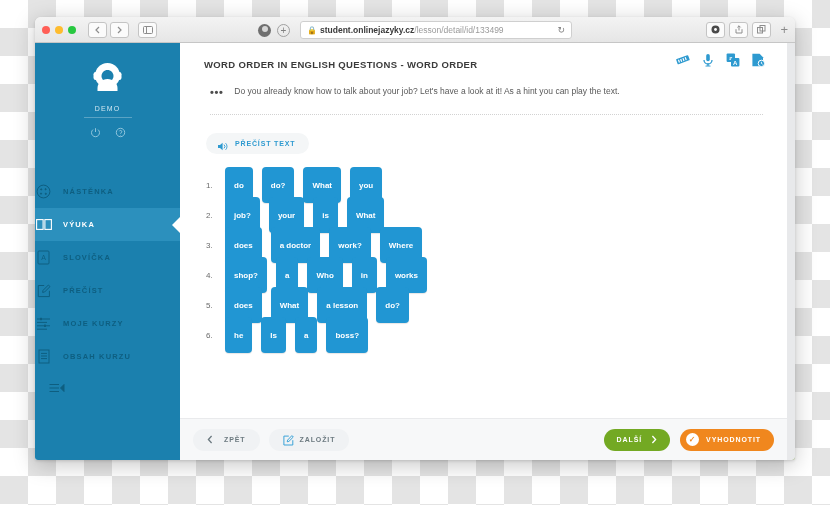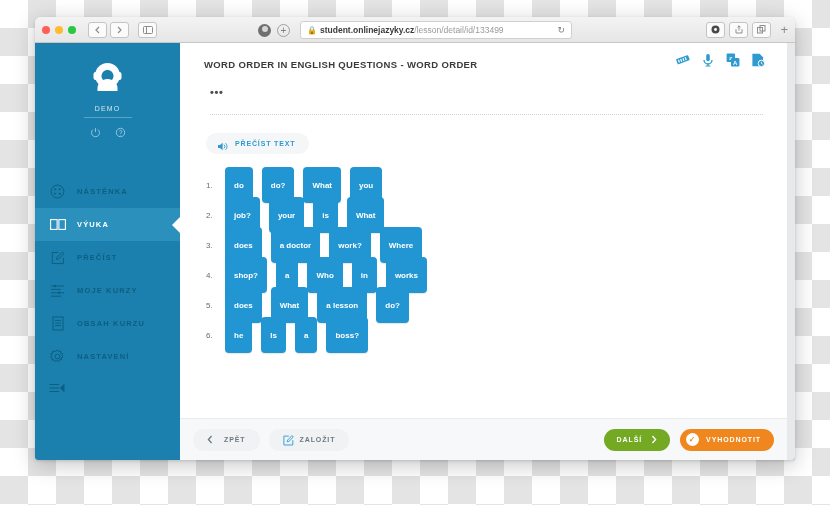--- a/index.html
+++ b/index.html
@@ -127,21 +127,20 @@
   }
   .pa-ic {
     width: 11px; height: 11px;
     color: #8fc4dc;
   }
 
   .menu { margin-top: 40px; }
   .menu-item {
     height: 33px;
     display: flex; align-items: center;
-    padding-left: 14px;
     position: relative;
     color: #0e5e80;
   }
   .menu-item .mi-icon {
     width: 17px; height: 17px;
     margin-right: 11px;
     display: flex; align-items: center; justify-content: center;
     flex-shrink: 0;
   }
   .menu-item .mi-label {
@@ -435,20 +434,29 @@
         <div class="menu-item active">
           <span class="mi-icon">
             <svg width="16" height="13" viewBox="0 0 16 13" fill="none" stroke="currentColor" stroke-width="1.1">
                 <rect x="0.6" y="1.6" width="6.5" height="9.8"></rect>
                 <rect x="8.9" y="1.6" width="6.5" height="9.8"></rect>
               </svg>
           </span>
           <span class="mi-label">VÝUKA</span>
         </div>
 
+        <div class="menu-item">
+          <span class="mi-icon">
+            <svg width="13" height="15" viewBox="0 0 13 15" fill="none" stroke="currentColor" stroke-width="1">
+                <rect x="1" y="1" width="11" height="13" rx="1"></rect>
+                <text x="6.5" y="10" font-size="7" fill="currentColor" stroke="none" text-anchor="middle" font-family="Liberation Sans">A</text>
+              </svg>
+          </span>
+          <span class="mi-label">SLOVÍČKA</span>
+        </div>
 
         <div class="menu-item">
           <span class="mi-icon">
             <svg width="14" height="14" viewBox="0 0 14 14" fill="none" stroke="currentColor" stroke-width="1">
                 <path d="M12.4 6.8 V12.6 H1.3 V1.5 H7.2"></path>
                 <path d="M11.4 1 L13 2.6 L7.6 8 L5.6 8.4 L6 6.4 Z"></path>
               </svg>
           </span>
           <span class="mi-label">PŘEČÍST</span>
         </div>
@@ -472,29 +480,20 @@
             <svg width="12" height="15" viewBox="0 0 12 15" fill="none" stroke="currentColor" stroke-width="1">
                 <rect x="1" y="1" width="10" height="13"></rect>
                 <line x1="3" y1="4.4" x2="9" y2="4.4"></line>
                 <line x1="3" y1="7" x2="9" y2="7"></line>
                 <line x1="3" y1="9.6" x2="9" y2="9.6"></line>
               </svg>
           </span>
           <span class="mi-label">OBSAH KURZU</span>
         </div>
 
-        <div class="menu-item">
-          <span class="mi-icon">
-            <svg width="15" height="15" viewBox="0 0 15 15" fill="none" stroke="currentColor" stroke-width="1">
-                <circle cx="7.5" cy="7.5" r="2.4"></circle>
-                <path d="M7.5 0.9 L8.6 2.6 L10.6 2 L10.7 4.1 L12.7 4.6 L11.7 6.4 L13 8 L11.2 9 L11.4 11 L9.4 10.8 L8.3 12.6 L6.7 11.4 L5.1 12.6 L4 10.8 L2 11 L2.2 9 L0.5 8 L1.8 6.4 L0.8 4.6 L2.8 4.1 L2.9 2 L4.9 2.6 Z"></path>
-              </svg>
-          </span>
-          <span class="mi-label">NASTAVENÍ</span>
-        </div>
 
 
         <div class="collapse-row">
           <span>
             <svg width="16" height="10" viewBox="0 0 16 10" fill="none" stroke="currentColor" stroke-width="1">
                 <line x1="0.5" y1="1.5" x2="10" y2="1.5"></line>
                 <line x1="0.5" y1="5" x2="10" y2="5"></line>
                 <line x1="0.5" y1="8.5" x2="10" y2="8.5"></line>
                 <path d="M15 1.5 L11.5 5 L15 8.5 Z" fill="currentColor"></path>
               </svg>
@@ -544,20 +543,21 @@
                   <path d="M1.4 0.8 H8.6 L12 4.2 V13.2 H1.4 Z"></path>
                   <circle cx="10.4" cy="10.4" r="3.2" fill="currentColor" stroke="#fff" stroke-width="1"></circle>
                   <path d="M10.4 8.8 V10.4 L11.6 11.2" stroke="#fff" stroke-width="0.9" fill="none"></path>
                 </svg>
             </span>
           </div>
         </div>
 
         <div class="intro-row">
           <span class="dots-bullet">•••</span>
+          <p class="intro-text">Do you already know how to talk about your job? Let's have a look at it! As a hint you can play the text.</p>
         </div>
 
         <div class="divider"></div>
 
         <div class="read-btn">
           <span class="spk">
             <svg width="11" height="11" viewBox="0 0 11 11" fill="currentColor">
                 <path d="M1 4 H3 L5.6 1.7 V9.3 L3 7 H1 Z"></path>
                 <path d="M7 3.6 A2.6 2.6 0 0 1 7 7.4" fill="none" stroke="currentColor" stroke-width="0.9"></path>
                 <path d="M8.6 2.2 A4.6 4.6 0 0 1 8.6 8.8" fill="none" stroke="currentColor" stroke-width="0.9"></path>

